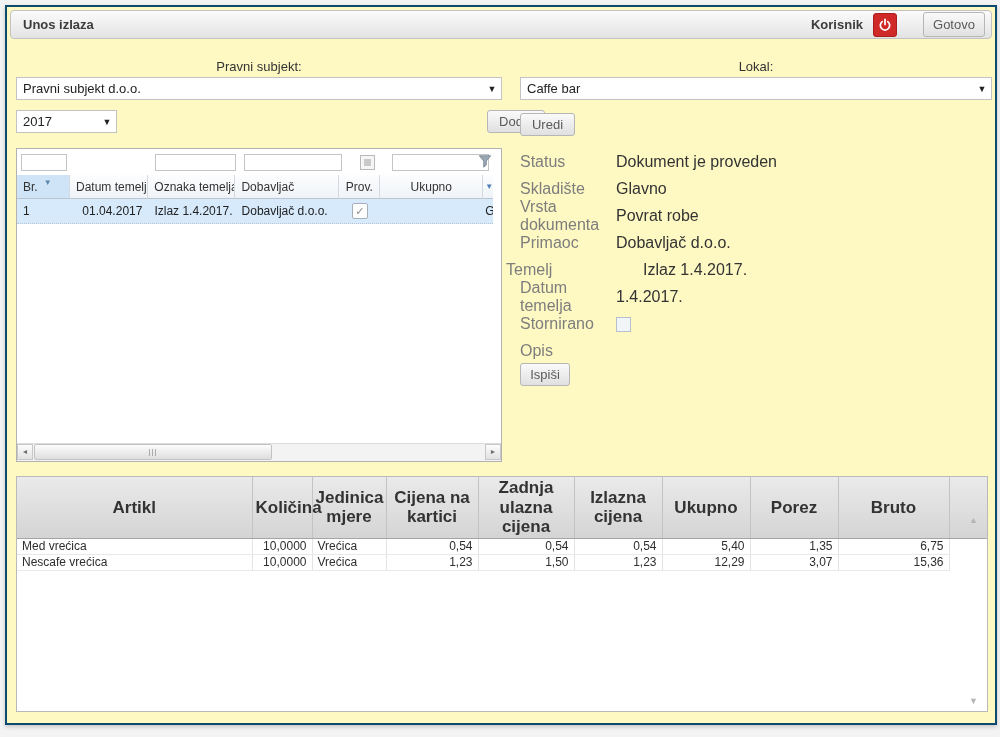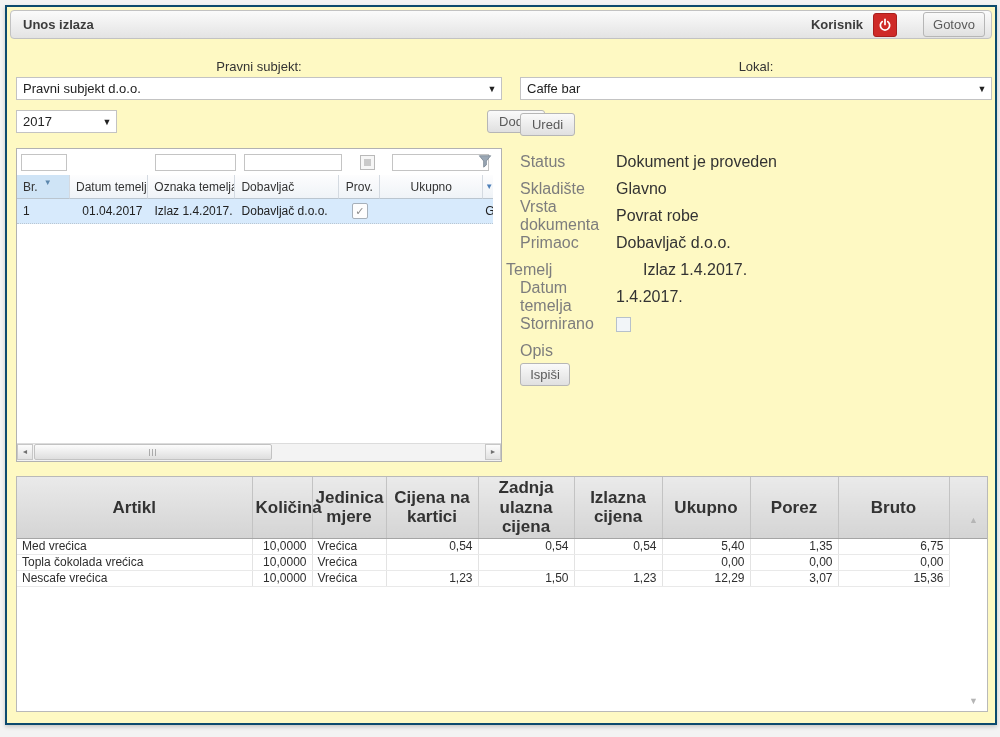--- a/index.html
+++ b/index.html
@@ -246,32 +246,20 @@
           <td>Vrećica</td>
           <td class="num">0,54</td>
           <td class="num">0,54</td>
           <td class="num">0,54</td>
           <td class="num">5,40</td>
           <td class="num">1,35</td>
           <td class="num">6,75</td>
           <td class="scrollcol"></td>
         </tr>
         <tr>
-          <td>Topla čokolada vrećica</td>
-          <td class="num">10,0000</td>
-          <td>Vrećica</td>
-          <td class="num"></td>
-          <td class="num"></td>
-          <td class="num"></td>
-          <td class="num">0,00</td>
-          <td class="num">0,00</td>
-          <td class="num">0,00</td>
-          <td class="scrollcol"></td>
-        </tr>
-        <tr>
           <td>Nescafe vrećica</td>
           <td class="num">10,0000</td>
           <td>Vrećica</td>
           <td class="num">1,23</td>
           <td class="num">1,50</td>
           <td class="num">1,23</td>
           <td class="num">12,29</td>
           <td class="num">3,07</td>
           <td class="num">15,36</td>
           <td class="scrollcol"></td>

